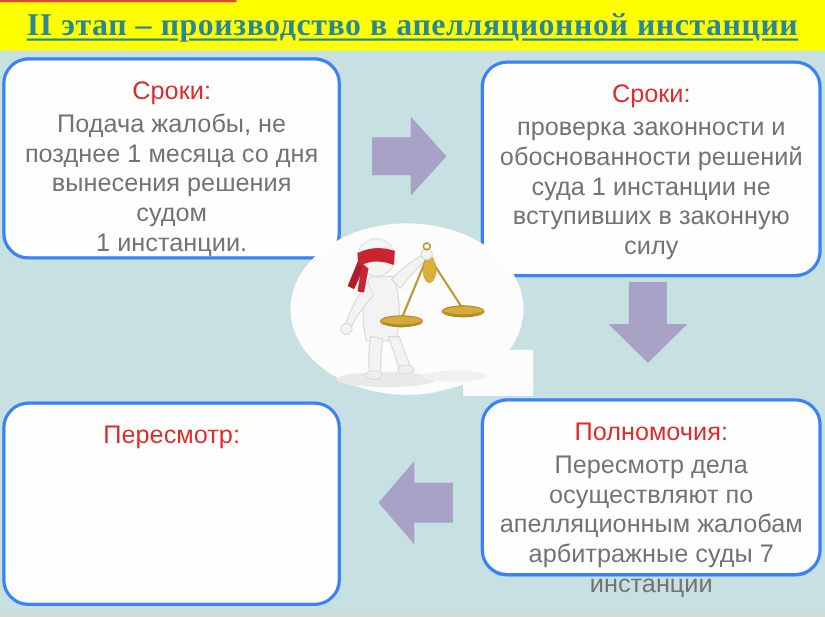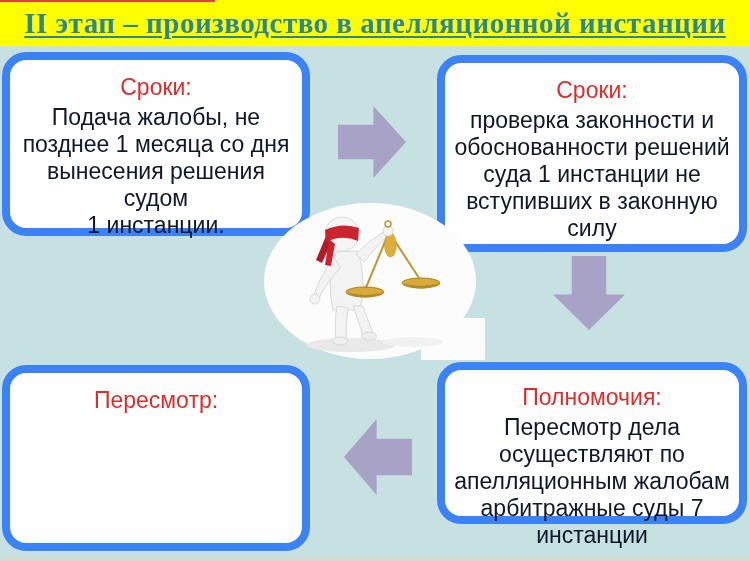--- a/index.html
+++ b/index.html
@@ -14,29 +14,29 @@
     background:#ffff00;display:flex;align-items:center;justify-content:center;
   }
   .red-strip{position:absolute;left:0;top:0;width:215px;height:2px;background:#d8453a;}
   .title{
     margin:0;font-family:"Liberation Serif",serif;font-weight:bold;
     font-size:29px;color:#2a8896;text-decoration:underline;text-underline-offset:3px;
     letter-spacing:0.5px;white-space:nowrap;
   }
   
   .box{
-    position:absolute;background:#fefefe;border:8px solid #3b82f6;border-radius:24px;
+    position:absolute;background:#fefefe;border:3px solid #3b82f6;border-radius:24px;
     box-sizing:border-box;text-align:center;padding:12px 8px 8px 8px;
   }
   .box-tl{left:2px;  top:52px;  width:308px;height:184px;}
   .box-tr{left:437px;top:55px;  width:310px;height:197px;}
   .box-bl{left:2px;  top:365px; width:308px;height:186px;}
   .box-br{left:437px;top:362px; width:310px;height:162px;}
   .box-heading{color:#e02b2b;font-size:23px;line-height:26px;margin:2px 0 4px 0;}
-  .box-body{color:#0f172a;font-size:23px;line-height:27px;white-space:pre-line;}
+  .box-body{color:#737373;font-size:23px;line-height:27px;white-space:pre-line;}
   
   .arrow{position:absolute;background:#a8a2c7;}
   .arrow-right{left:338px;top:106px;width:68px;height:72px;
     clip-path:polygon(0 26%,52% 26%,52% 0,100% 50%,52% 100%,52% 74%,0 74%);}
   .arrow-down{left:553px;top:256px;width:72px;height:74px;
     clip-path:polygon(26% 0,74% 0,74% 52%,100% 52%,50% 100%,0 52%,26% 52%);}
   .arrow-left{left:344px;top:419px;width:68px;height:76px;
     clip-path:polygon(100% 26%,48% 26%,48% 0,0 50%,48% 100%,48% 74%,100% 74%);}
   
   .center-image{position:absolute;left:263px;top:202px;width:222px;height:162px;}

